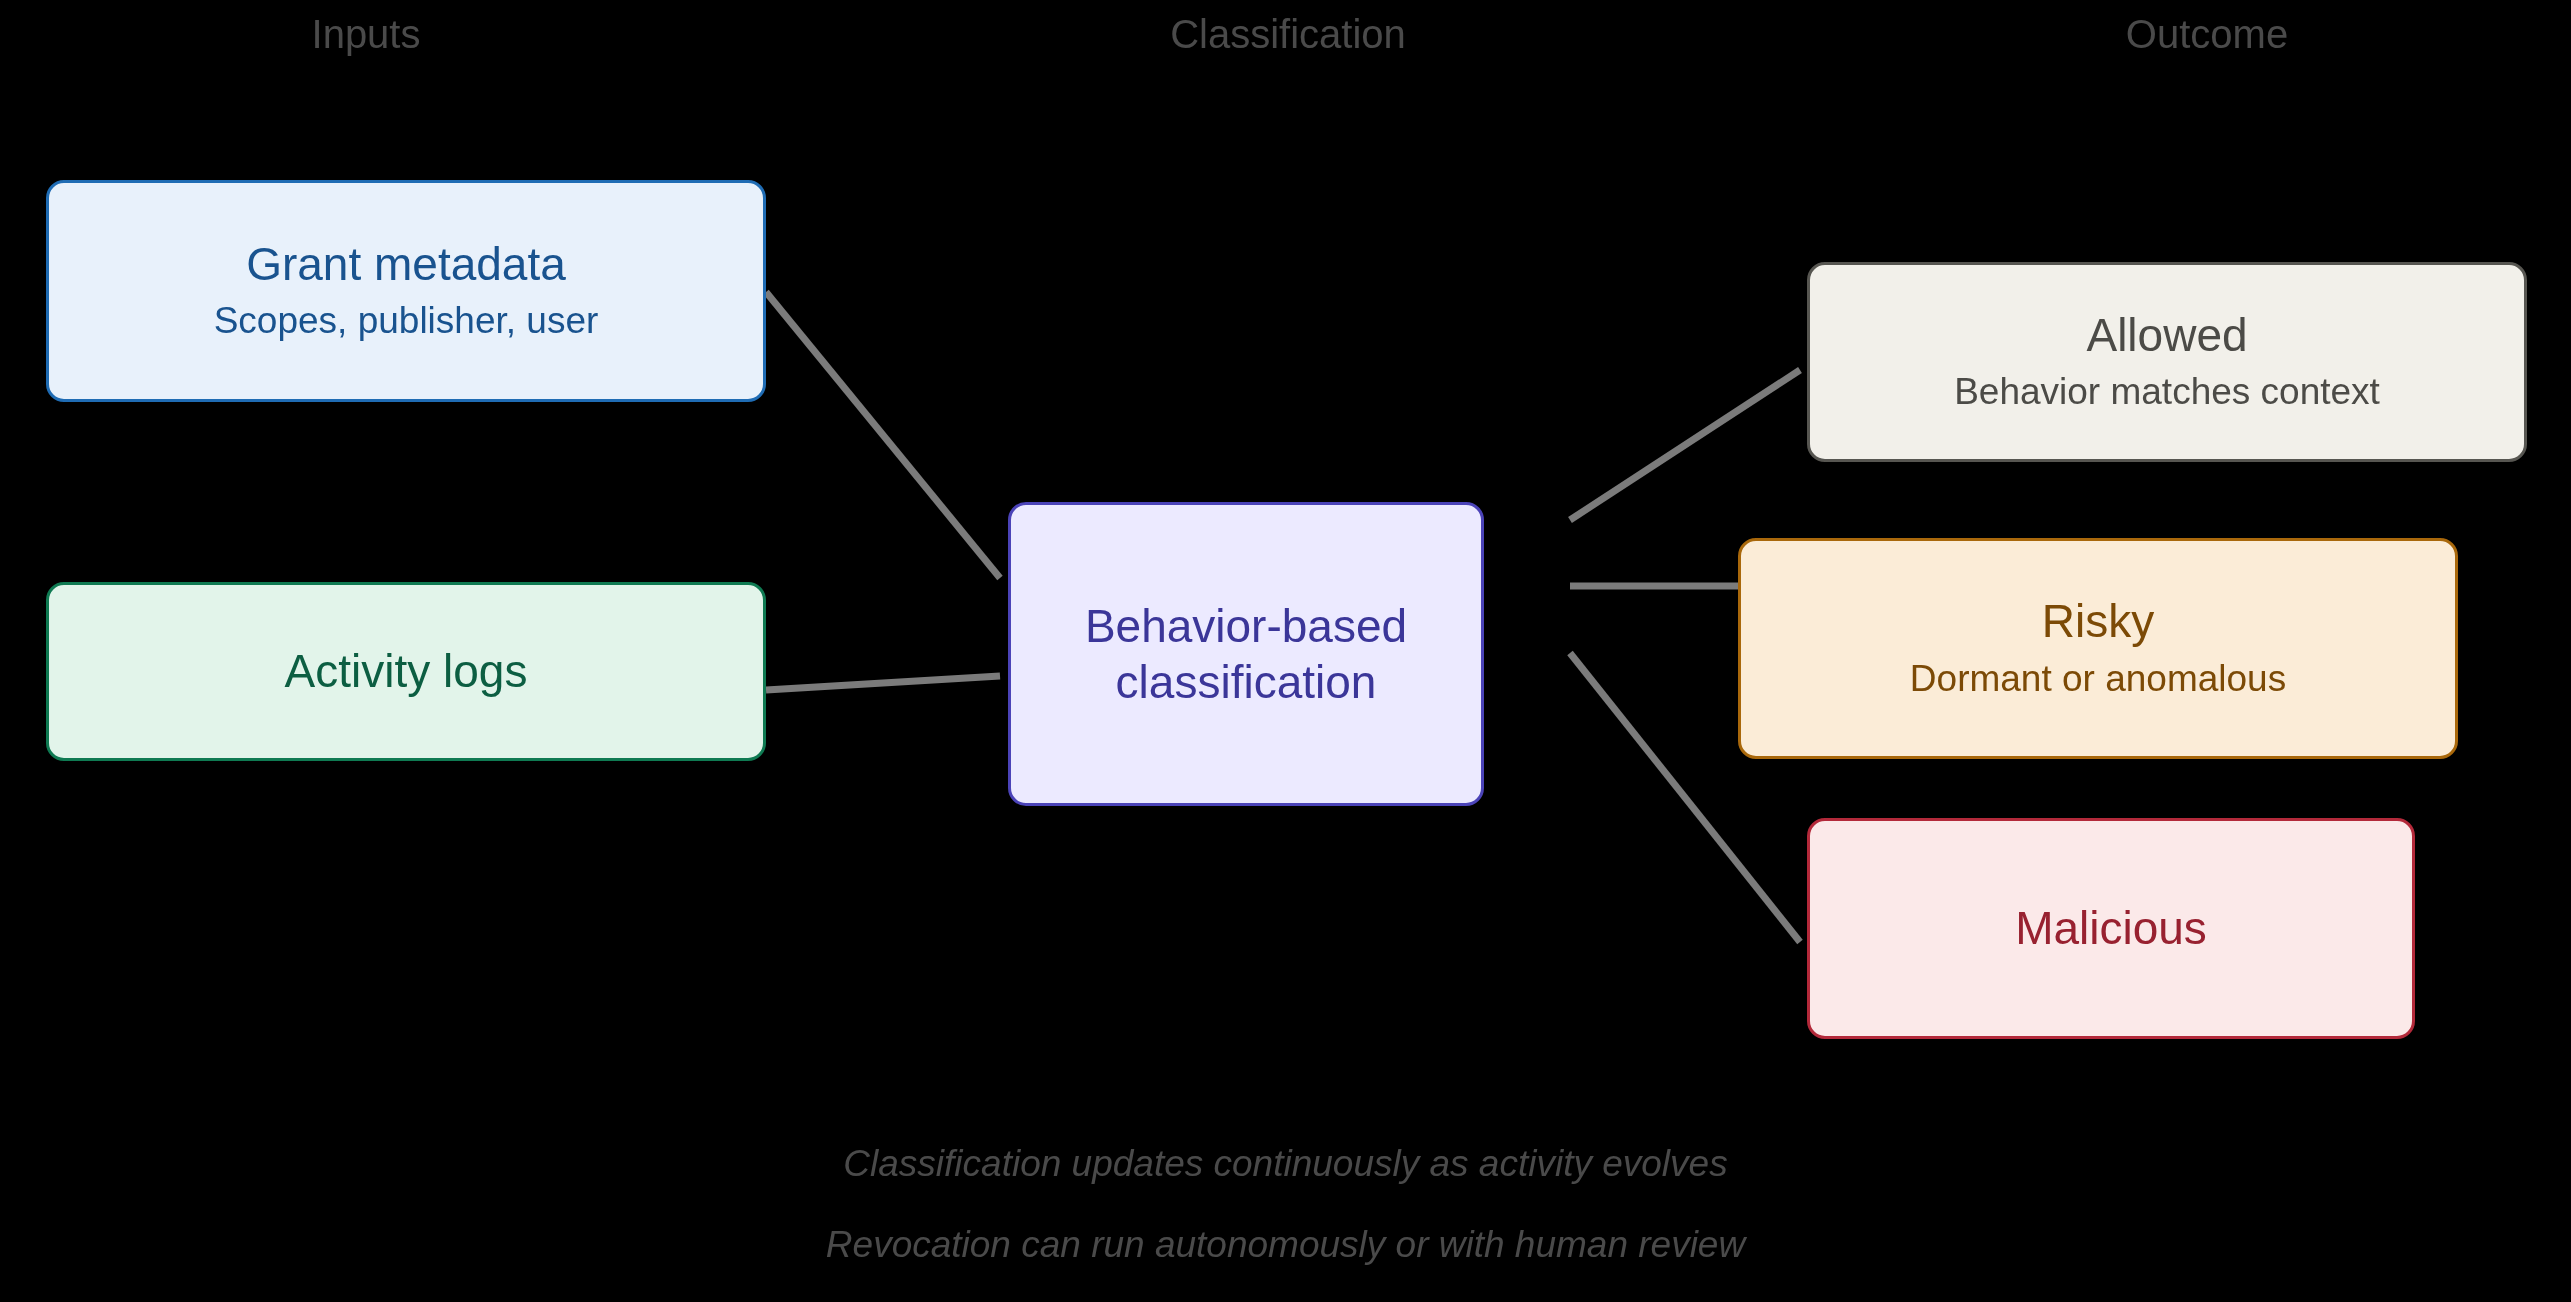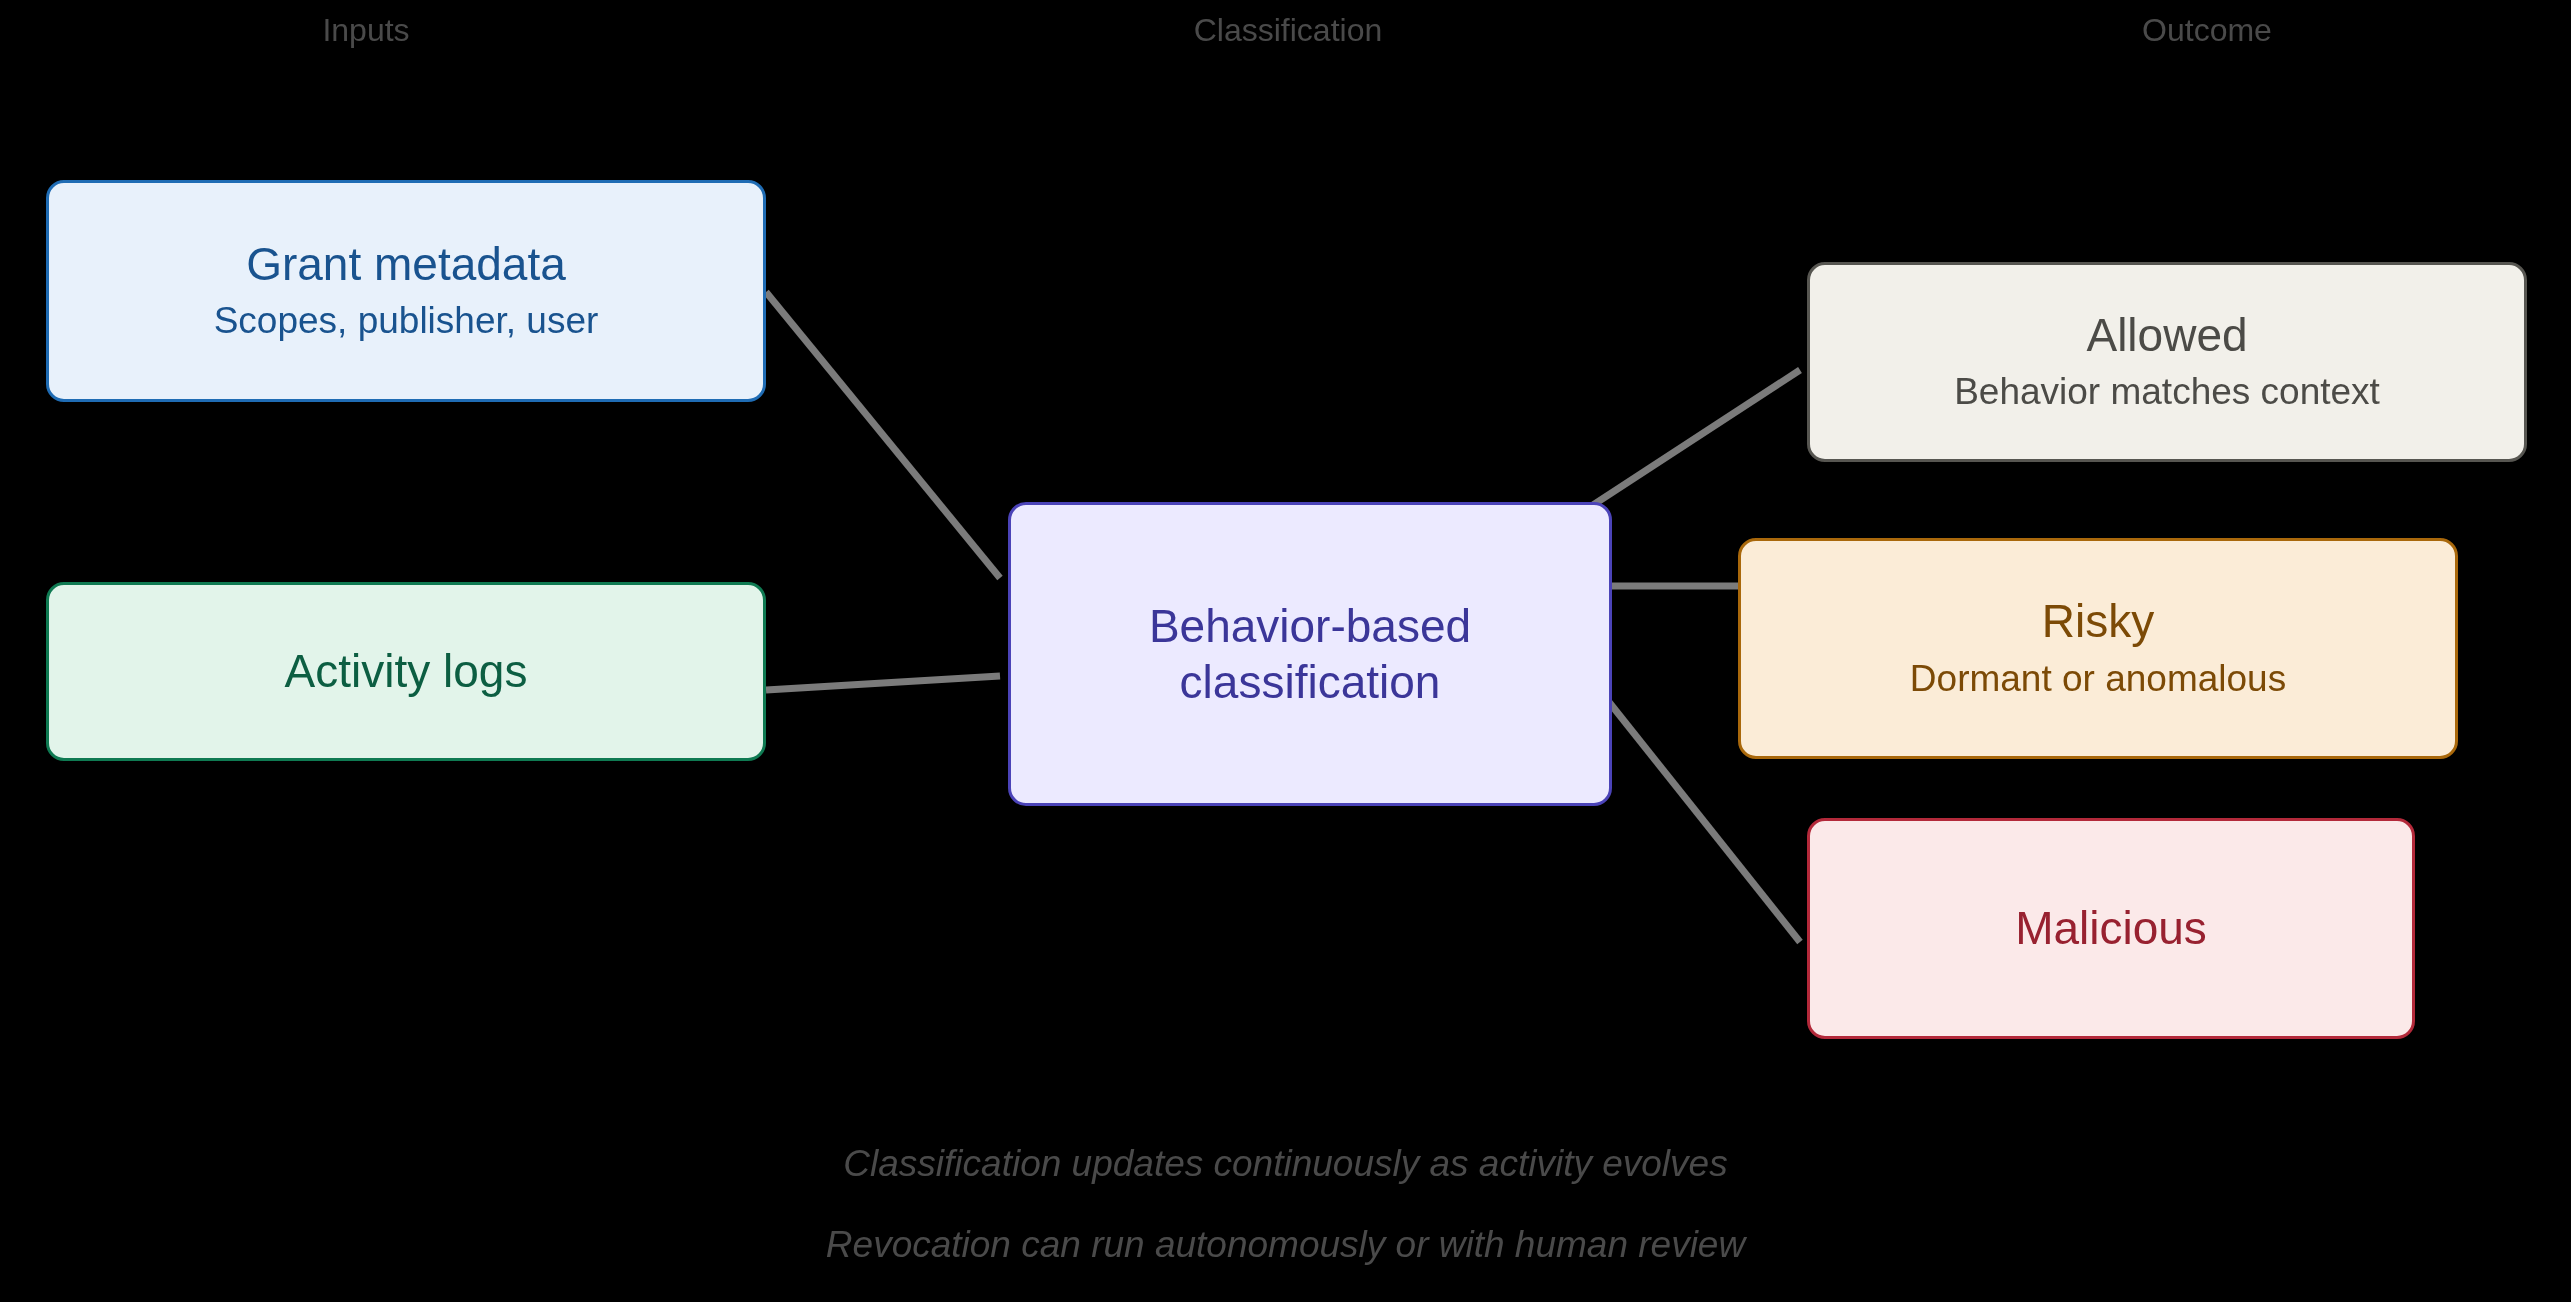--- a/index.html
+++ b/index.html
@@ -16,21 +16,21 @@
     width: 2571px;
     height: 1302px;
     background: #000000;
     overflow: hidden;
   }
 
   
   .col-header {
     position: absolute;
     color: #4a4a4a;
-    font-size: 32px;
+    font-size: 40px;
     line-height: 1;
     white-space: nowrap;
     text-align: center;
     transform: translateX(-50%);
     font-weight: 400;
   }
 
   
   #edges {
     position: absolute;
@@ -79,21 +79,21 @@
   }
   #node-grant .node-title, #node-grant .node-sub { color: #19538f; }
 
   #node-activity {
     left: 46px;  top: 582px;  width: 720px;  height: 179px;
     background: #e2f4ea; border-color: #0f7a52;
   }
   #node-activity .node-title, #node-activity .node-sub { color: #0c5e42; }
 
   #node-classification {
-    left: 1008px; top: 502px; width: 604px; height: 304px;
+    left: 1008px; top: 502px; width: 476px; height: 304px;
     background: #eceaff; border-color: #4b43b8;
   }
   #node-classification .node-title { color: #3b3699; white-space: normal; line-height: 1.22; }
 
   #node-allowed {
     left: 1807px; top: 262px; width: 720px; height: 200px;
     background: #f2f0ea; border-color: #575651;
   }
   #node-allowed .node-title, #node-allowed .node-sub { color: #4c4b47; }
 

